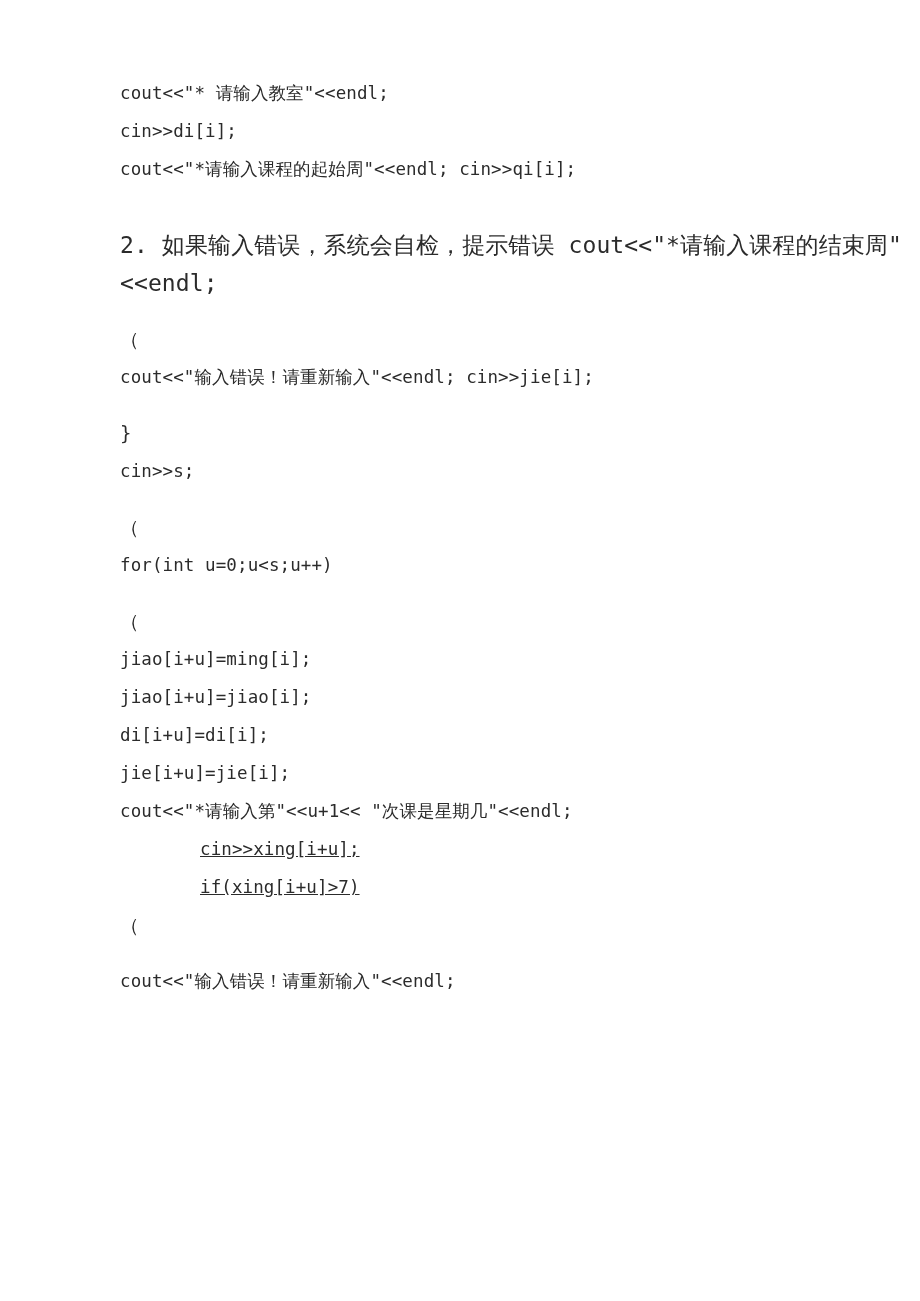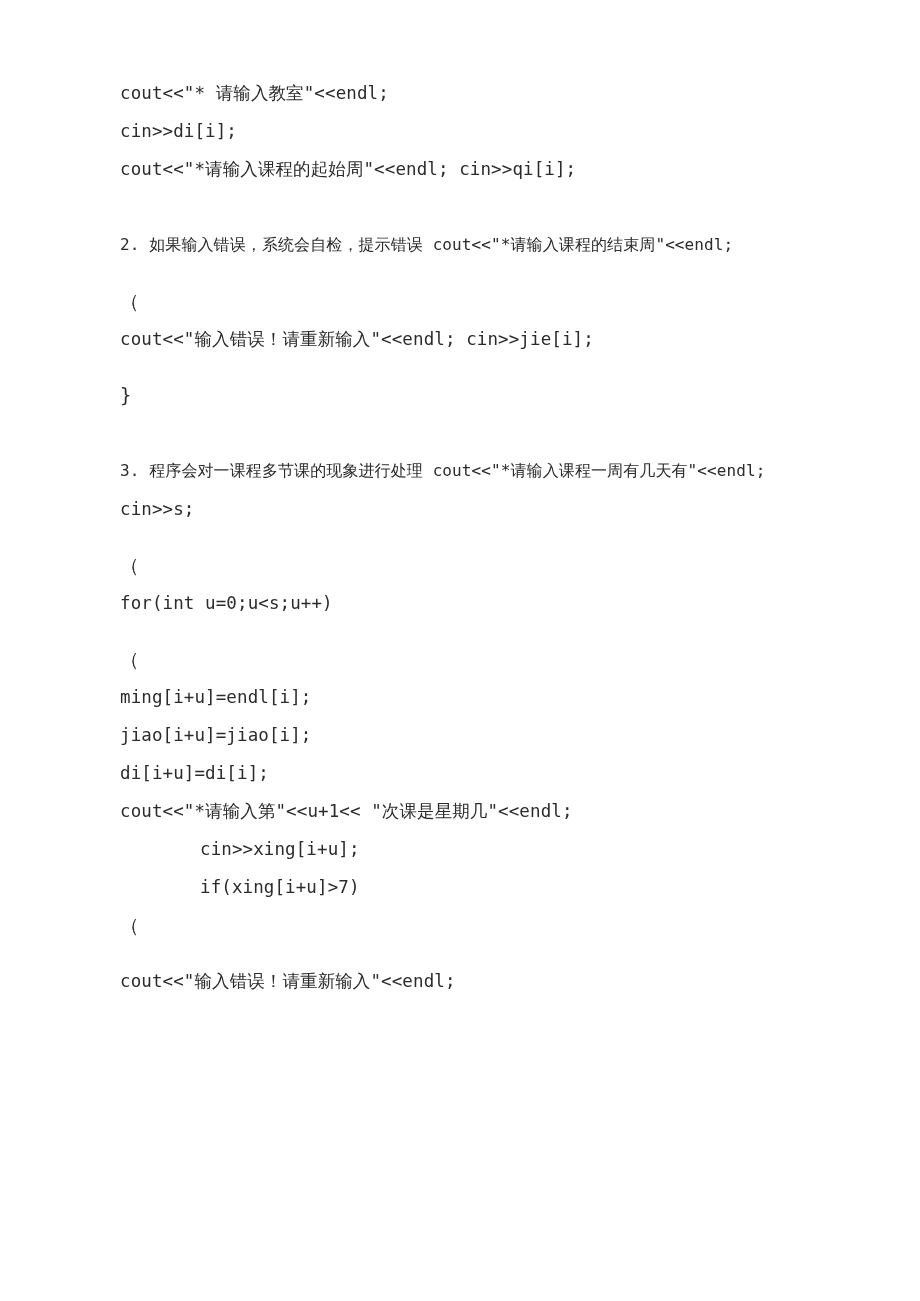--- a/index.html
+++ b/index.html
@@ -38,24 +38,25 @@
   
   .line.gap-before {
     margin-top: 38px;
   }
   .line.gap-before-sm {
     margin-top: 18px;
   }
   
   .line.item {
     font-family: "DejaVu Sans Mono", "Liberation Mono", monospace;
-    font-size: 16px;
+    font-size: 23px;
   }
   .line.indent-1 {
     padding-left: 80px;
+    text-decoration: underline;
   }
   .line.brace {
     font-size: 19px;
   }
 </style>
 </head>
 <body>
 
 <div class="page">
   <div class="doc-body">
@@ -64,30 +65,30 @@
     <div class="line">cin&gt;&gt;di[i];</div>
     <div class="line">cout&lt;&lt;"*请输入课程的起始周"&lt;&lt;endl; cin&gt;&gt;qi[i];</div>
 
     <div class="line item gap-before">2. 如果输入错误，系统会自检，提示错误 cout&lt;&lt;"*请输入课程的结束周"&lt;&lt;endl;</div>
 
     <div class="line brace gap-before-sm">（</div>
     <div class="line">cout&lt;&lt;"输入错误！请重新输入"&lt;&lt;endl; cin&gt;&gt;jie[i];</div>
 
     <div class="line brace gap-before-sm">}</div>
 
-    <div class="line item gap-before">3. 程序会对一课程多节课的现象进行处理 cout&lt;&lt;"*请输入课程一周有几天有"&lt;&lt;endl;</div>
     <div class="line">cin&gt;&gt;s;</div>
 
     <div class="line brace gap-before-sm">（</div>
     <div class="line">for(int u=0;u&lt;s;u++)</div>
 
     <div class="line brace gap-before-sm">（</div>
-    <div class="line">ming[i+u]=endl[i];</div>
+    <div class="line">jiao[i+u]=ming[i];</div>
     <div class="line">jiao[i+u]=jiao[i];</div>
     <div class="line">di[i+u]=di[i];</div>
+    <div class="line">jie[i+u]=jie[i];</div>
     <div class="line">cout&lt;&lt;"*请输入第"&lt;&lt;u+1&lt;&lt; "次课是星期几"&lt;&lt;endl;</div>
 
     <div class="line indent-1">cin&gt;&gt;xing[i+u];</div>
     <div class="line indent-1">if(xing[i+u]&gt;7)</div>
     <div class="line brace">（</div>
 
     <div class="line gap-before-sm">cout&lt;&lt;"输入错误！请重新输入"&lt;&lt;endl;</div>
 
   </div>
 </div>

